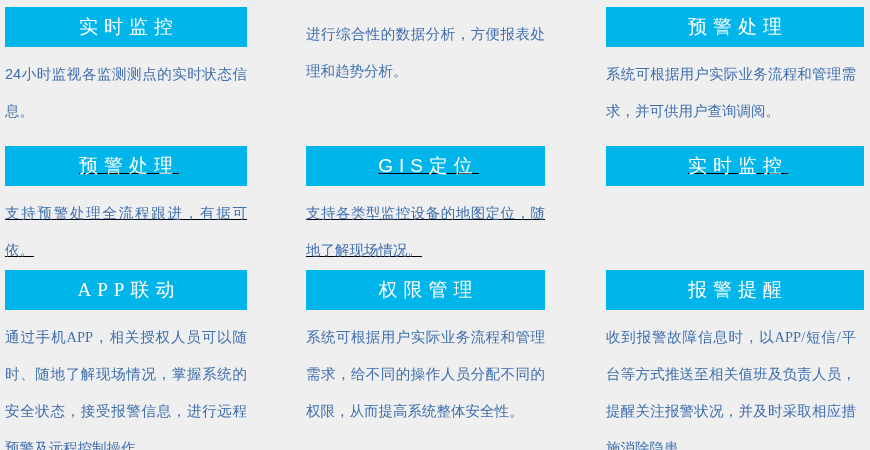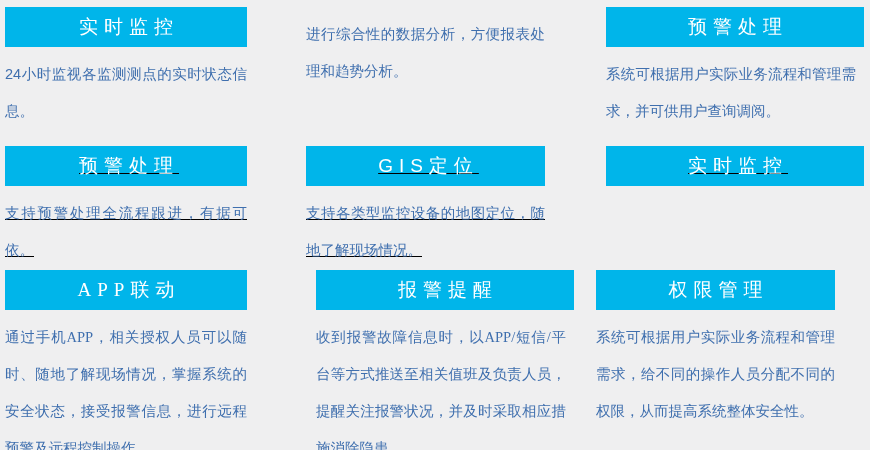--- a/index.html
+++ b/index.html
@@ -116,27 +116,27 @@
     </div>
   </div>
 
   <div class="feature-card col-1 row-3">
     <div class="card-title-bar">
       <span class="card-title">APP联动</span>
     </div>
     <div class="card-body">通过手机APP，相关授权人员可以随时、随地了解现场情况，掌握系统的安全状态，接受报警信息，进行远程预警及远程控制操作。</div>
   </div>
 
+  <div class="feature-card col-2 row-3">
+    <div class="card-title-bar">
+      <span class="card-title">权限管理</span>
+    </div>
+    <div class="card-body">系统可根据用户实际业务流程和管理需求，给不同的操作人员分配不同的权限，从而提高系统整体安全性。</div>
+  </div>
+
   <div class="feature-card col-3 row-3">
     <div class="card-title-bar">
       <span class="card-title">报警提醒</span>
     </div>
     <div class="card-body">收到报警故障信息时，以APP/短信/平台等方式推送至相关值班及负责人员，提醒关注报警状况，并及时采取相应措施消除隐患。</div>
   </div>
 
-  <div class="feature-card col-2 row-3">
-    <div class="card-title-bar">
-      <span class="card-title">权限管理</span>
-    </div>
-    <div class="card-body">系统可根据用户实际业务流程和管理需求，给不同的操作人员分配不同的权限，从而提高系统整体安全性。</div>
-  </div>
-
 </div>
 
 </body></html>

